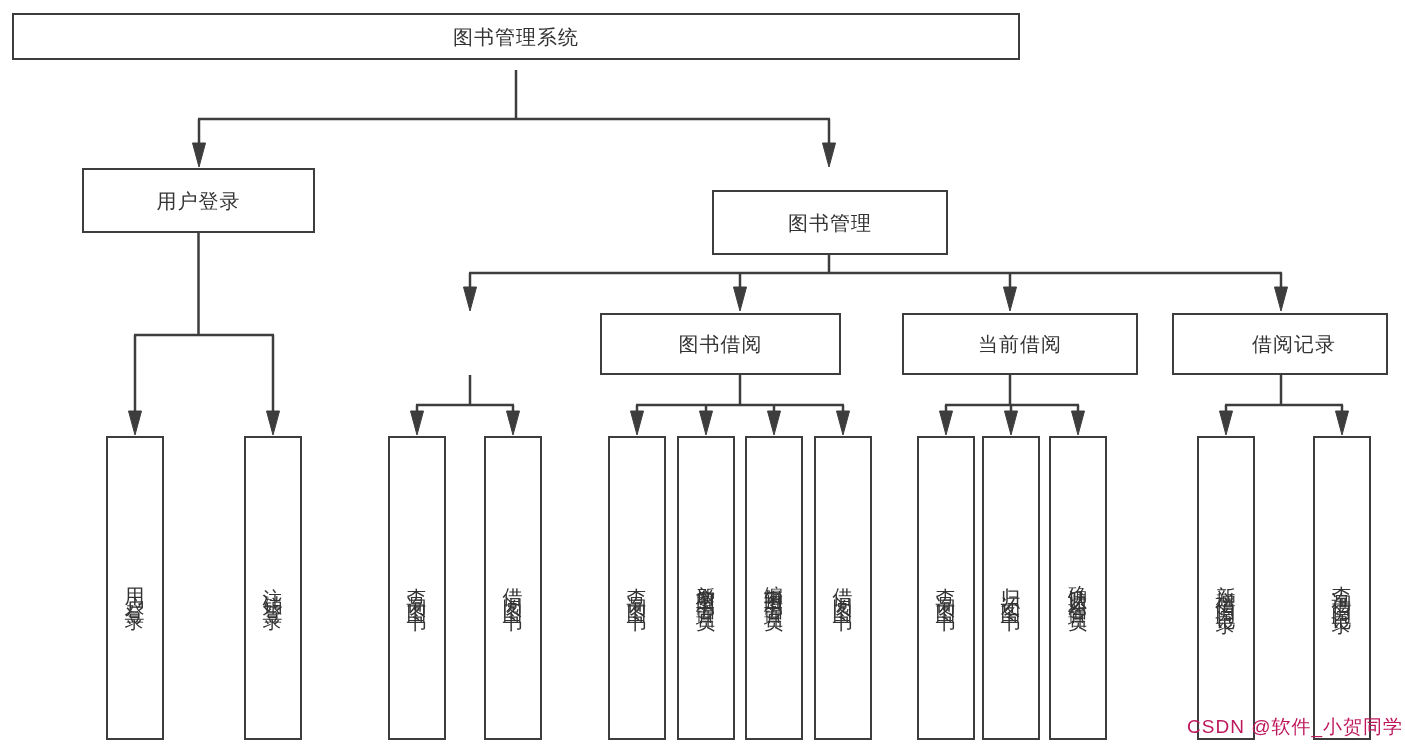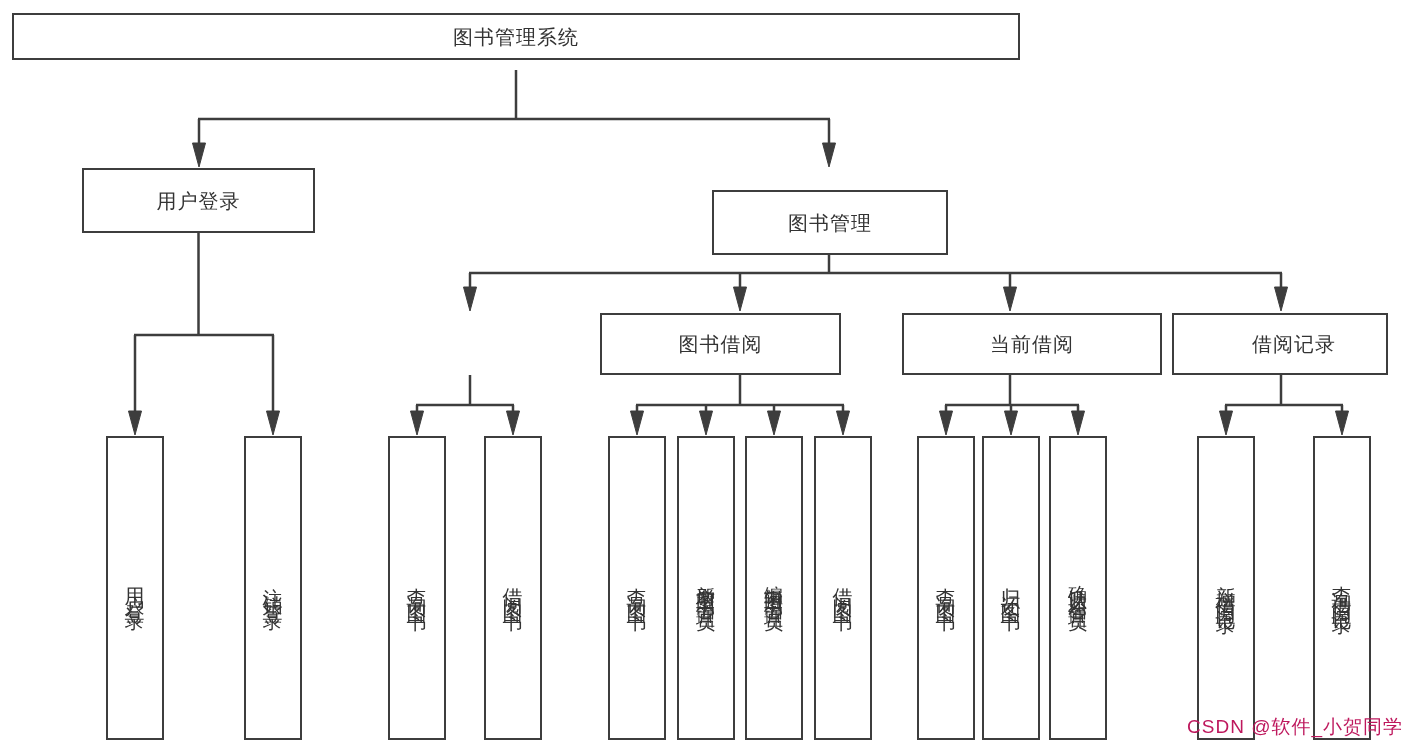--- a/index.html
+++ b/index.html
@@ -130,21 +130,21 @@
   <div class="node" style="left:82px; top:168px; width:233px; height:65px;">
     <span class="hlabel">用户登录</span>
   </div>
   <div class="node" style="left:712px; top:168px; width:236px; height:65px;margin-top:22px;">
     <span class="hlabel">图书管理</span>
   </div>
 
   <div class="node" style="left:600px; top:313px; width:241px; height:62px;">
     <span class="hlabel">图书借阅</span>
   </div>
-  <div class="node" style="left:902px; top:313px; width:260px; height:62px;">
+  <div class="node" style="left:902px; top:313px; width:236px; height:62px;">
     <span class="hlabel">当前借阅</span>
   </div>
   <div class="node" style="left:1172px; top:313px; width:216px; height:62px;padding-left:28px;">
     <span class="hlabel">借阅记录</span>
   </div>
 
   <div class="node" style="left:106px; top:436px; width:58px; height:304px;">
     <span class="vlabel">用户登录</span>
   </div>
   <div class="node" style="left:244px; top:436px; width:58px; height:304px;">

